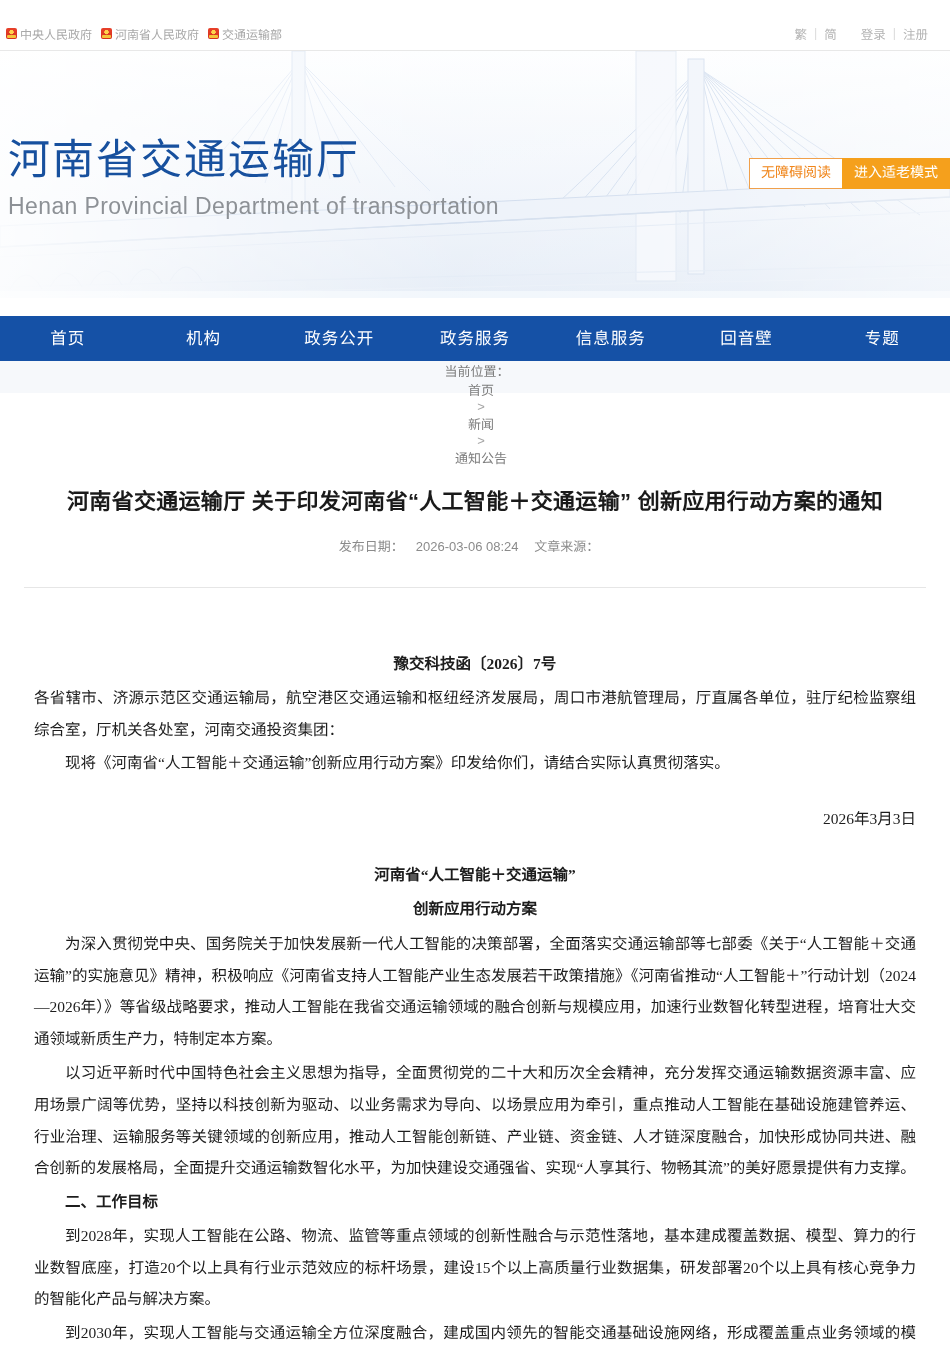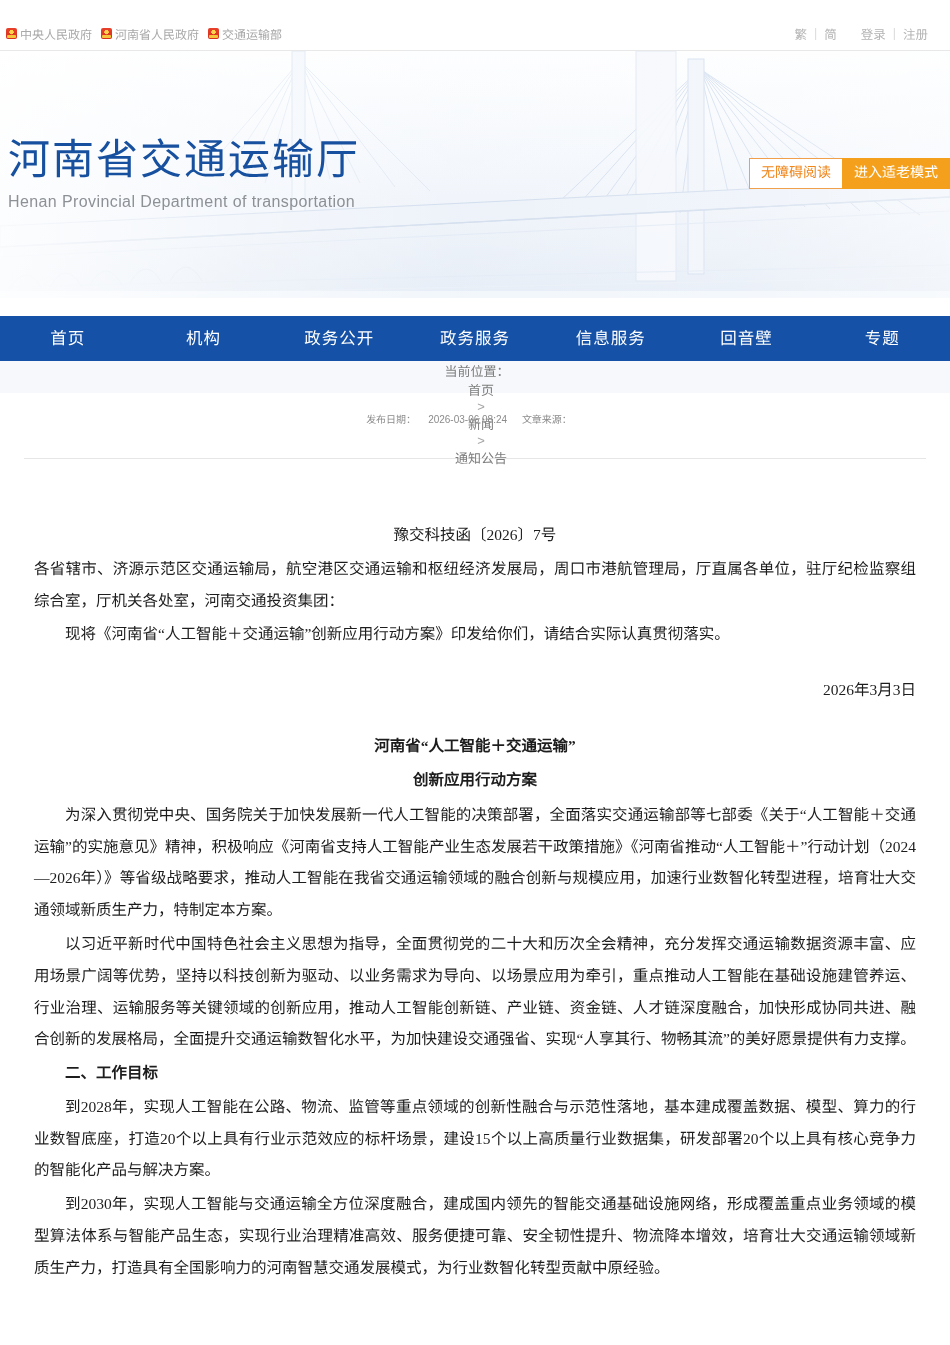--- a/index.html
+++ b/index.html
@@ -72,21 +72,21 @@
   .logo-cn {
     font-size: 42px;
     font-weight: 400;
     letter-spacing: 2px;
     color: #17509e;
     line-height: 1;
     font-family: "Liberation Sans", "DejaVu Sans", sans-serif;
   }
   .logo-en {
     margin-top: 12px;
-    font-size: 16px;
+    font-size: 23px;
     color: #8d9196;
     letter-spacing: .4px;
     font-family: "Liberation Sans", "DejaVu Sans", sans-serif;
   }
 
   .banner-tools {
     position: absolute; right: 0; top: 107px;
     display: flex; align-items: stretch;
     box-shadow: 0 0 0 0 transparent;
   }
@@ -182,21 +182,21 @@
     text-align: center;
     font-size: 22px;
     font-weight: 700;
     color: #1a1a1a;
     line-height: 1.5;
     letter-spacing: .3px;
   }
   .art-meta {
     margin-top: 18px;
     text-align: center;
-    font-size: 10px;
+    font-size: 13px;
     color: #8b8b8b;
   }
   .art-meta span { margin: 0 6px; }
   .art-rule {
     margin: 32px 0 0;
     border: none;
     border-top: 1px solid #e6e6e6;
   }
 
   .doc {
@@ -209,21 +209,21 @@
     line-height: 2.05;
     margin: 0 0 2px;
     text-align: justify;
     font-family: "Liberation Serif", "DejaVu Serif", serif;
   }
   .doc .indent { text-indent: 2em; }
   .doc .center { text-align: center; text-indent: 0; }
   .doc .right { text-align: right; text-indent: 0; }
   .doc .bold { font-weight: 700; }
   .doc .spacer { height: 22px; }
-  .doc .docnum { margin-top: 60px; }
+  .doc .docnum { margin-top: 60px; font-weight: bold; }
   .doc .plan-title {
     text-align: center;
     font-weight: 700;
     font-size: 15.5px;
     line-height: 2.1;
     text-indent: 0;
   }
   .doc .sec-head { text-indent: 2em; }
 </style>
 </head>
@@ -343,20 +343,21 @@
 <div class="crumbbar">
   <span class="crumb-label">当前位置：</span>
   <a href="#">首页</a>
   <span class="crumb-sep">&gt;</span>
   <a href="#">新闻</a>
   <span class="crumb-sep">&gt;</span>
   <a href="#">通知公告</a>
 </div>
 
 <div class="article-wrap">
+  <h1 class="art-title">河南省交通运输厅 关于印发河南省“人工智能＋交通运输” 创新应用行动方案的通知</h1>
   <div class="art-meta">
     <span>发布日期：</span><span>2026-03-06 08:24</span>
     <span>文章来源：</span><span></span>
   </div>
   <hr class="art-rule">
 
   <div class="doc" id="doc-body">
     <p class="center docnum">豫交科技函〔2026〕7号</p>
   <p class="">各省辖市、济源示范区交通运输局，航空港区交通运输和枢纽经济发展局，周口市港航管理局，厅直属各单位，驻厅纪检监察组综合室，厅机关各处室，河南交通投资集团：</p>
       <p class="indent">现将《河南省“人工智能＋交通运输”创新应用行动方案》印发给你们，请结合实际认真贯彻落实。</p>

